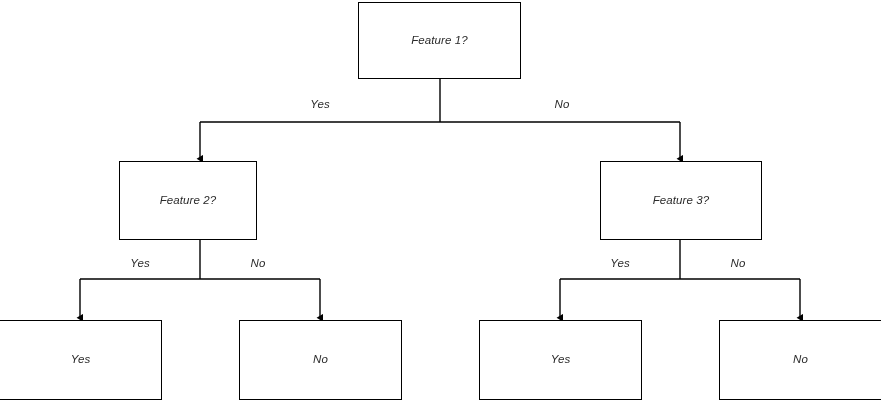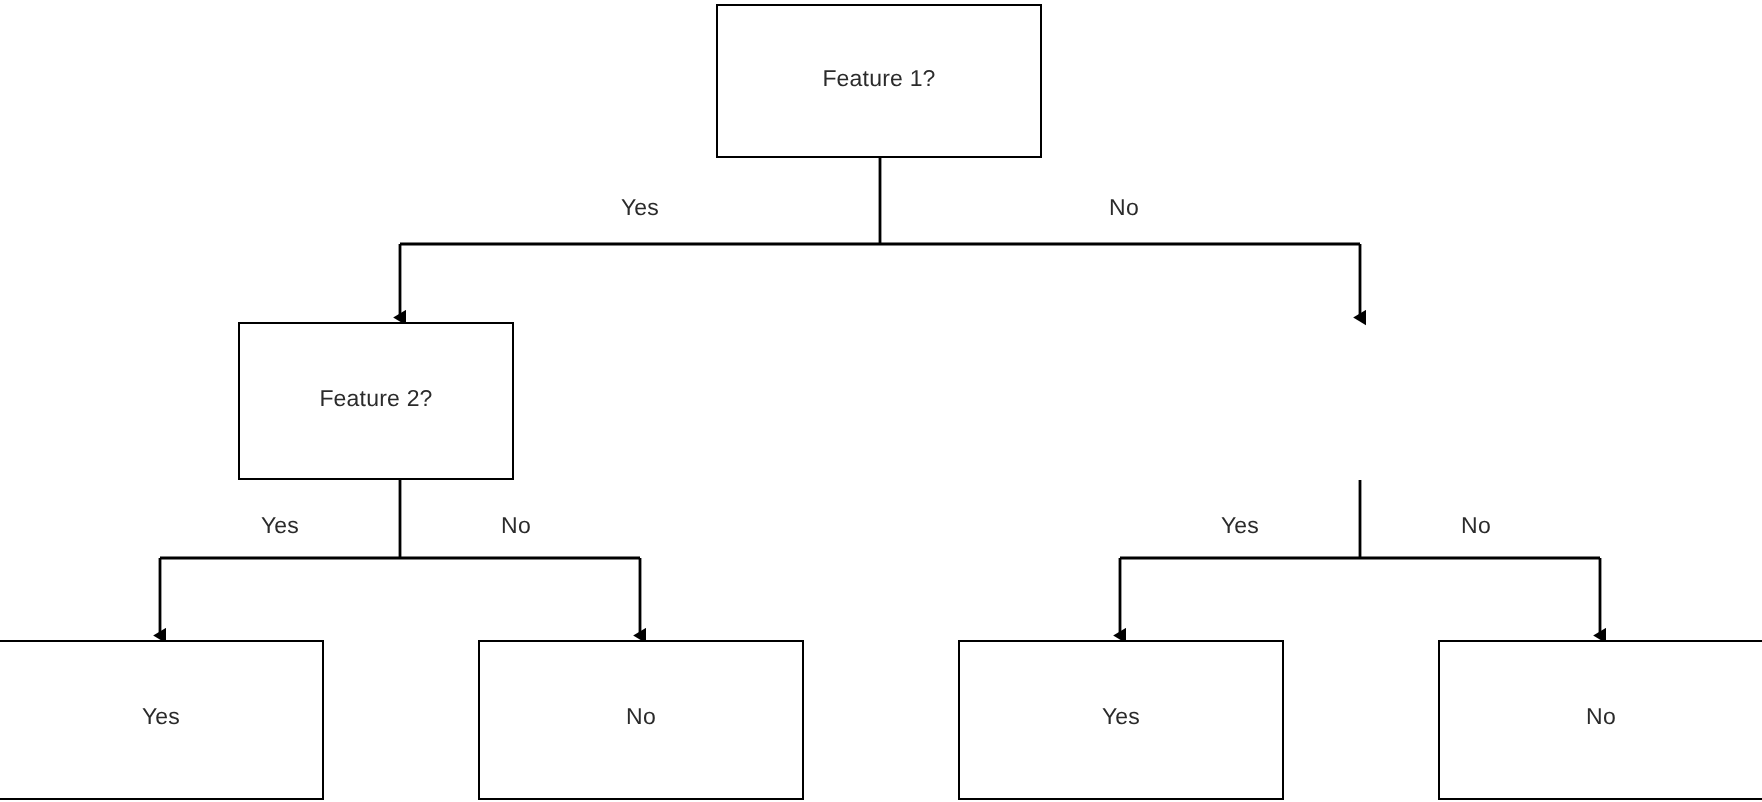--- a/index.html
+++ b/index.html
@@ -7,20 +7,21 @@
     padding: 0;
     background: #ffffff;
   }
   #canvas {
     position: relative;
     width: 881px;
     height: 401px;
     background: #ffffff;
     overflow: hidden;
     font-family: "Liberation Sans", sans-serif;
+    font-style: italic;
   }
   #edges {
     position: absolute;
     left: 0;
     top: 0;
     width: 881px;
     height: 401px;
   }
   .node {
     position: absolute;
@@ -87,20 +88,23 @@
 
     <path d="M 800 279 L 800 318" stroke="#000000" stroke-width="1.4" fill="none" marker-end="url(#arrowhead)"></path>
   </svg>
 
   <div class="node" id="node-root" style="left: 358px; top: 2px; width: 163px; height: 77px;">
     <span class="node-label">Feature 1?</span>
   </div>
   <div class="node" id="node-feature2" style="left: 119px; top: 161px; width: 138px; height: 79px;">
     <span class="node-label">Feature 2?</span>
   </div>
+  <div class="node" id="node-feature3" style="left: 600px; top: 161px; width: 162px; height: 79px;">
+    <span class="node-label">Feature 3?</span>
+  </div>
   <div class="node" id="node-leaf1" style="left: -1px; top: 320px; width: 163px; height: 80px;">
     <span class="node-label">Yes</span>
   </div>
   <div class="node" id="node-leaf2" style="left: 239px; top: 320px; width: 163px; height: 80px;">
     <span class="node-label">No</span>
   </div>
   <div class="node" id="node-leaf3" style="left: 479px; top: 320px; width: 163px; height: 80px;">
     <span class="node-label">Yes</span>
   </div>
   <div class="node" id="node-leaf4" style="left: 719px; top: 320px; width: 163px; height: 80px;">

